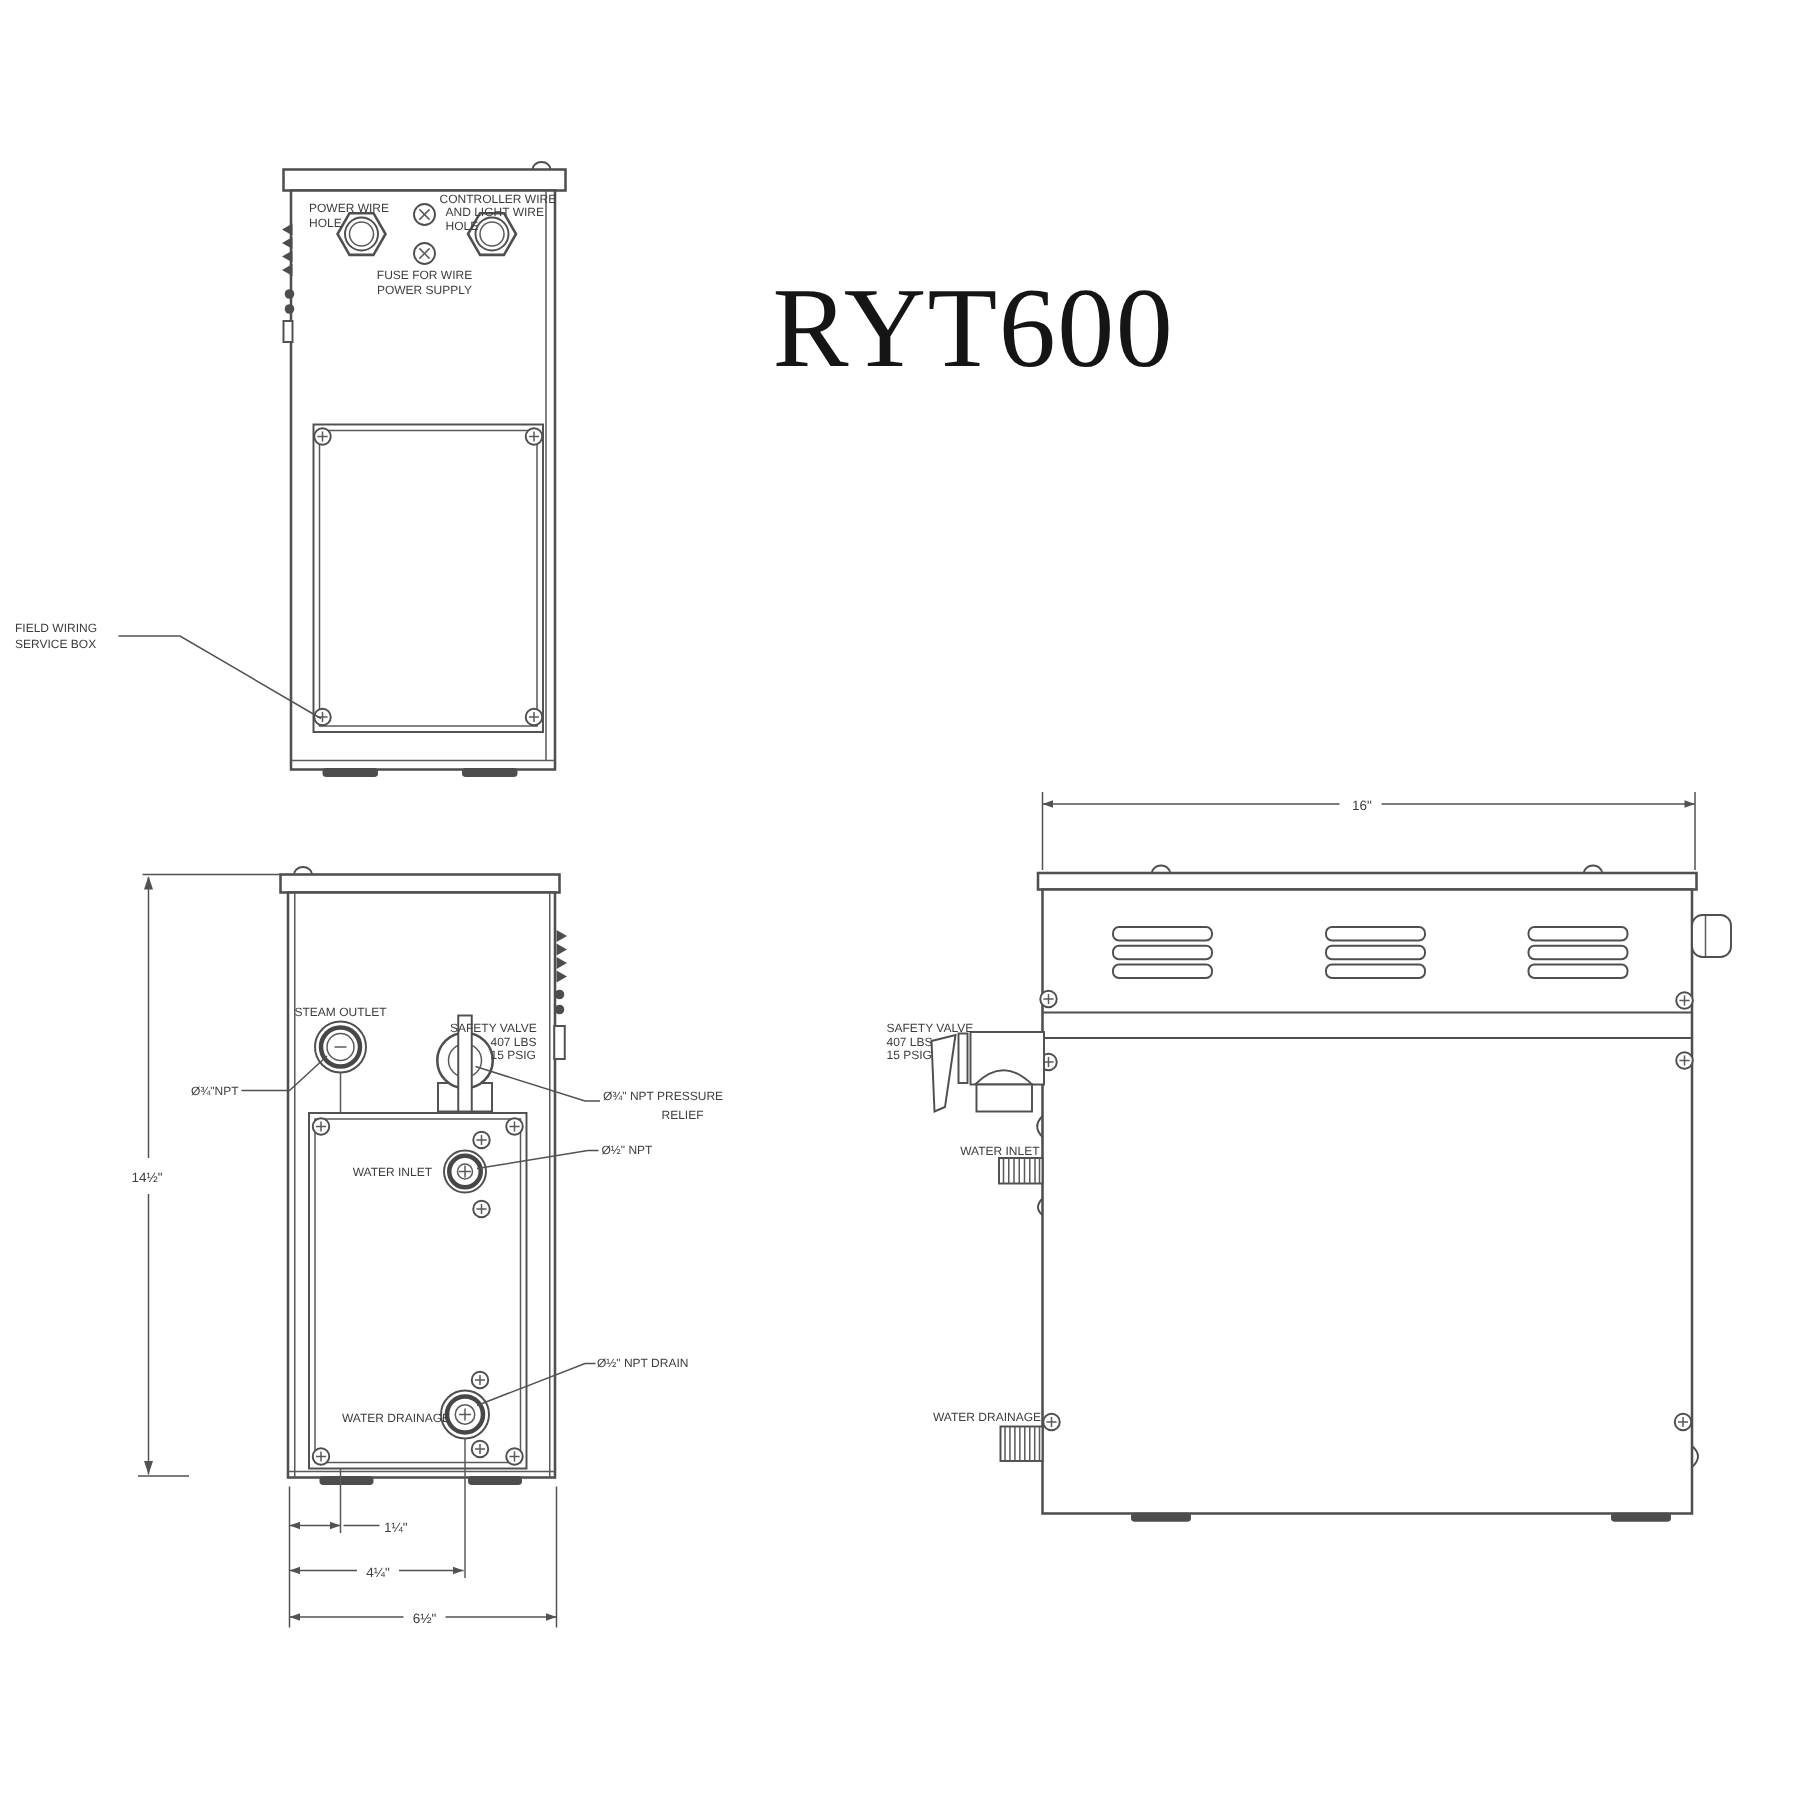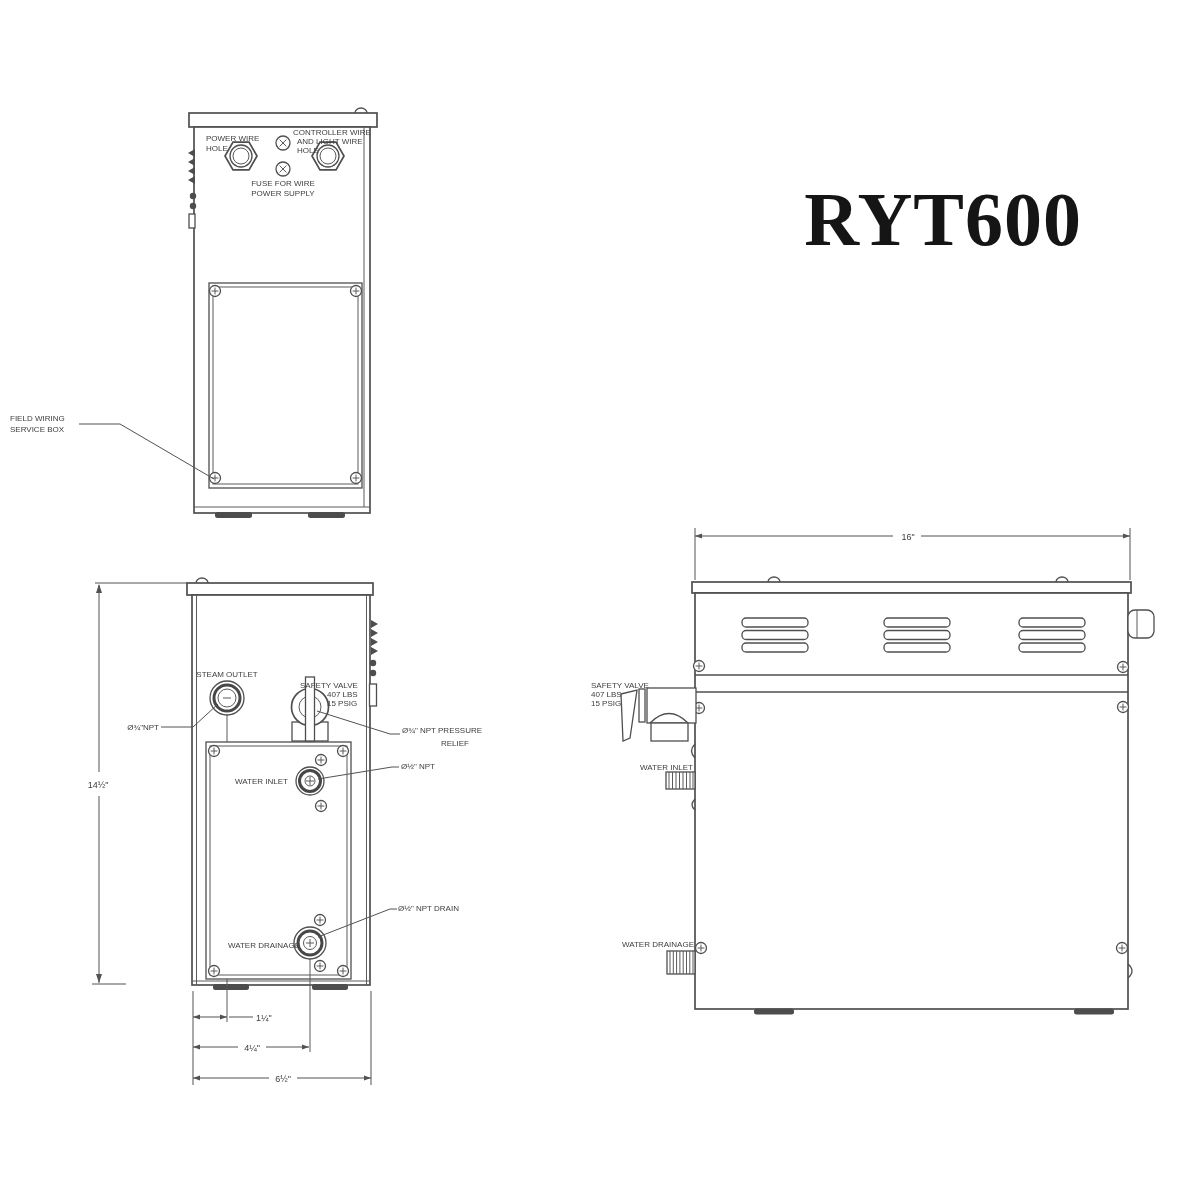--- a/index.html
+++ b/index.html
@@ -10,22 +10,22 @@
   .d1  {fill:none;stroke:#4f4f4f;stroke-width:1.3;}
   .d1w {fill:#ffffff;stroke:#4f4f4f;stroke-width:1.3;}
   .thin{fill:none;stroke:#5a5a5a;stroke-width:1;}
   .dim {fill:none;stroke:#525252;stroke-width:1;}
   .arr {fill:#525252;stroke:none;}
   .dark{fill:#4d4d4d;stroke:none;}
   .ring{fill:none;stroke:#474747;stroke-width:3;}
   .lbl {font-family:"Liberation Sans",sans-serif;font-size:8px;fill:#3d3d3d;}
   .lbl9{font-family:"Liberation Sans",sans-serif;font-size:9px;fill:#3d3d3d;}
   
-  .title-line{position:absolute;left:532px;width:550px;text-align:right;
-      font-family:"Liberation Serif","DejaVu Serif",serif;font-weight:bold;color:#151515;}
+  .title-line{position:absolute;left:515px;width:550px;text-align:left;
+      font-family:"Liberation Serif","DejaVu Serif",serif;font-weight:normal;color:#151515;}
   #title1{top:176px;font-size:76px;letter-spacing:1px;}
   #title2{top:274px;font-size:80px;}
 </style>
 </head>
 <body>
 
 <div id="stage">
 
   <svg id="art" width="1200" height="1200" viewBox="0 0 1200 1200">
     <defs>

